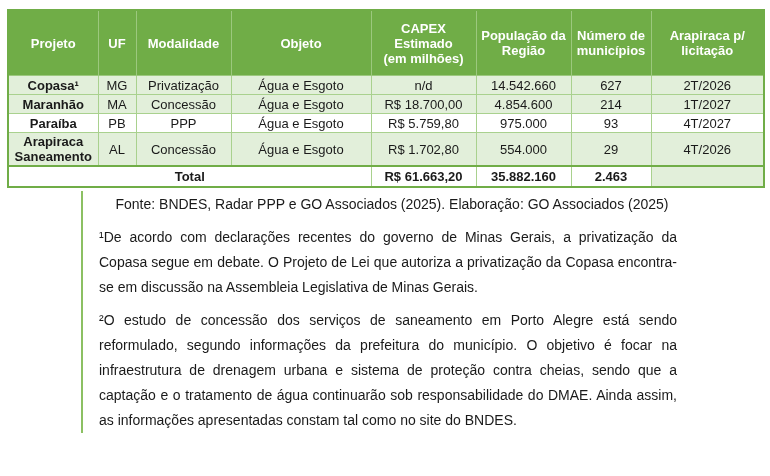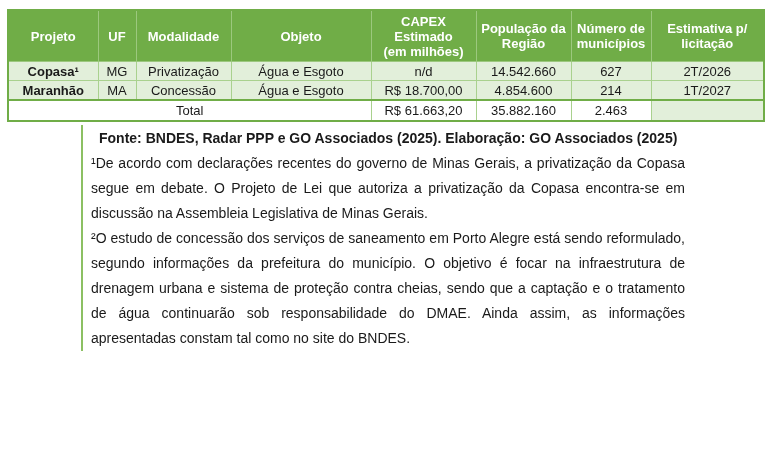--- a/index.html
+++ b/index.html
@@ -8,39 +8,39 @@
     font-family:"Liberation Sans",sans-serif;color:#1a1a1a;
   }
   table{
     border-collapse:collapse;table-layout:fixed;
     margin:9px 0 0 7px;width:756px;
     border:2px solid #70AD47;
   }
   th{
     background:#70AD47;color:#ffffff;font-weight:bold;
     font-size:13px;line-height:15px;white-space:pre-line;
-    border:1px solid #9CC87E;padding:2px 2px;height:46px;
+    border:1px solid #9CC87E;padding:9px 2px;height:46px;
     vertical-align:middle;text-align:center;
   }
   td{
     border:1px solid #A9D18E;background:#ffffff;
     font-size:13px;line-height:15px;text-align:center;
     vertical-align:middle;padding:1px 2px;height:16px;
   }
   tr.alt td{background:#E2EFDA;}
   td.project{font-weight:bold;text-align:center;}
-  tr.total-row td{font-weight:normal;border-top:2px solid #70AD47;height:17px;background:#ffffff;}
+  tr.total-row td{font-weight:bold;border-top:2px solid #70AD47;height:17px;background:#ffffff;}
   tr.total-row td.tint{background:#E2EFDA;}
   .notes{
     margin:3px 0 0 81px;border-left:2px solid #8CC063;
     padding:1px 0 0 8px;width:594px;min-height:190px;
     font-size:14px;line-height:25px;
   }
-  .notes .fonte{margin:0 0 0 8px;text-align:left;font-weight:bold;}
-  .notes p{margin:0;text-align:justify;}
+  .notes .fonte{margin:0 0 0 8px;text-align:center;}
+  .notes p{margin:8px;text-align:justify;}
 </style>
 </head>
 <body>
 
 <table>
   <colgroup>
       <col style="width: 90px;">
       <col style="width: 38px;">
       <col style="width: 95px;">
       <col style="width: 140px;">
@@ -55,21 +55,21 @@
         <th>UF</th>
         <th>Modalidade</th>
         <th>Objeto</th>
         <th>CAPEX
 Estimado
 (em milhões)</th>
         <th>População da
 Região</th>
         <th>Número de
 municípios</th>
-        <th>Estimativa p/
+        <th>Arapiraca p/
 licitação</th>
       </tr>
   </thead>
   <tbody>
       <tr class="alt">
         <td class="project">Copasa¹</td>
         <td>MG</td>
         <td>Privatização</td>
         <td>Água e Esgoto</td>
         <td>n/d</td>
@@ -80,20 +80,40 @@
       <tr class="alt">
         <td class="project">Maranhão</td>
         <td>MA</td>
         <td>Concessão</td>
         <td>Água e Esgoto</td>
         <td>R$ 18.700,00</td>
         <td>4.854.600</td>
         <td>214</td>
         <td>1T/2027</td>
       </tr>
+      <tr>
+        <td class="project">Paraíba</td>
+        <td>PB</td>
+        <td>PPP</td>
+        <td>Água e Esgoto</td>
+        <td>R$ 5.759,80</td>
+        <td>975.000</td>
+        <td>93</td>
+        <td>4T/2027</td>
+      </tr>
+      <tr class="alt">
+        <td class="project">Arapiraca Saneamento</td>
+        <td>AL</td>
+        <td>Concessão</td>
+        <td>Água e Esgoto</td>
+        <td>R$ 1.702,80</td>
+        <td>554.000</td>
+        <td>29</td>
+        <td>4T/2026</td>
+      </tr>
       <tr class="total-row">
         <td colspan="4">Total</td>
         <td>R$ 61.663,20</td>
         <td>35.882.160</td>
         <td>2.463</td>
         <td class="tint"></td>
       </tr>
     </tbody>
 </table>
 

